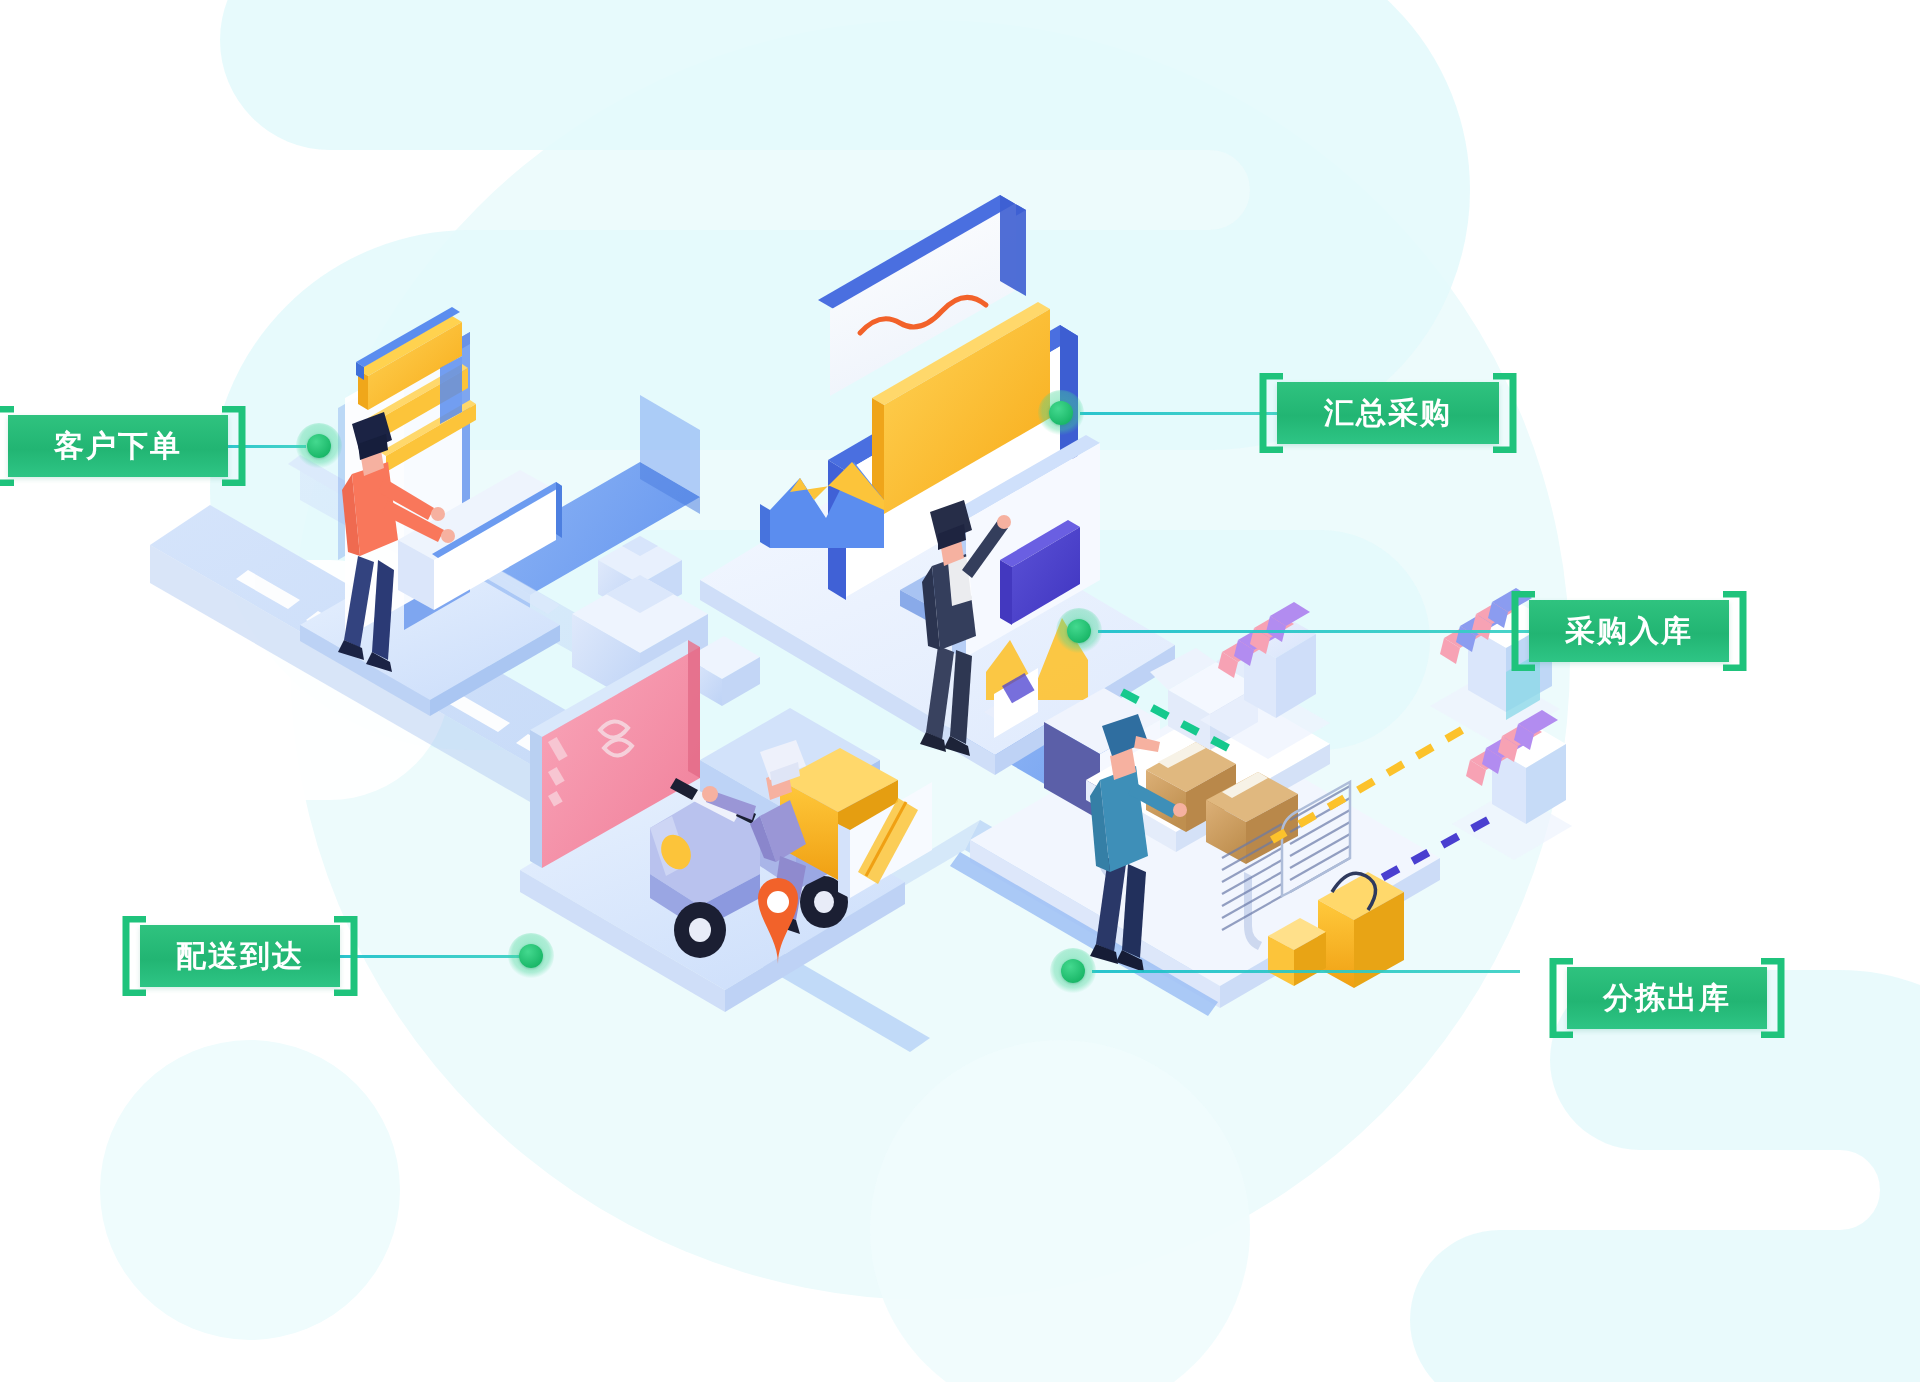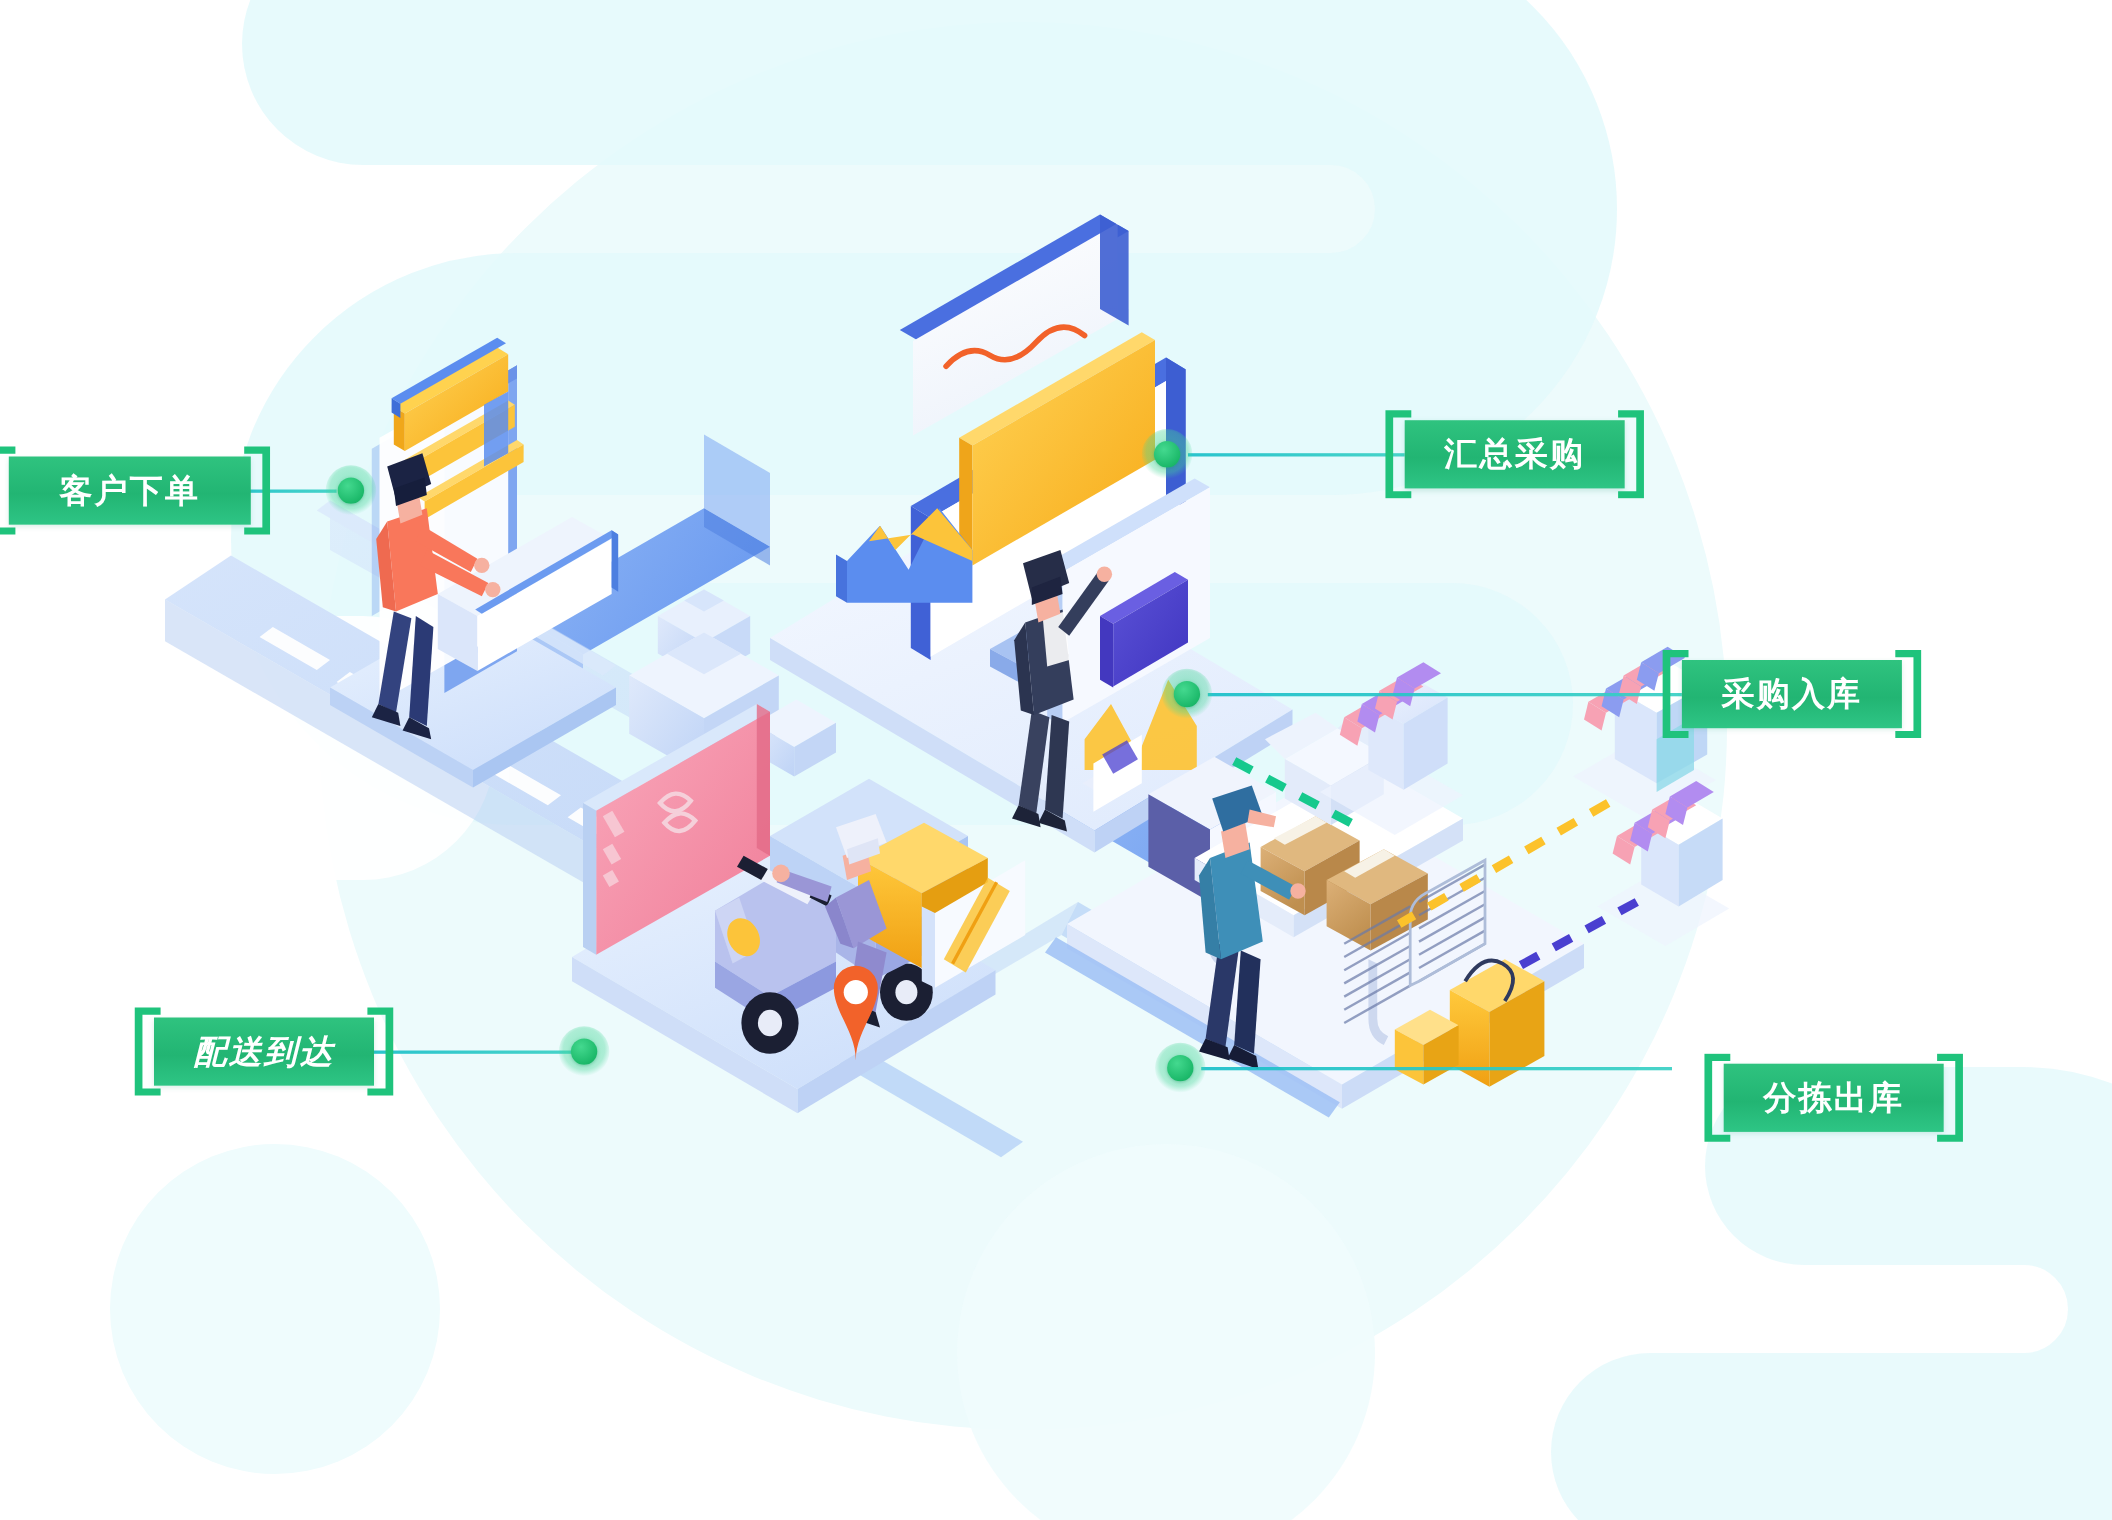--- a/index.html
+++ b/index.html
@@ -547,21 +547,21 @@
       <svg width="26" height="80" viewBox="0 0 26 80">
         <path d="M2 3 L20 3 L20 77 L2 77" fill="none" stroke="#1fc37c" stroke-width="7" stroke-linecap="square"></path>
       </svg>
     </span>
   </div>
     <div class="conn" style="left: 1080px; top: 412px; width: 197px;"></div>
     <div class="dot" style="left: 1038px; top: 390px;">
       <span class="halo"></span>
       <span class="core"></span>
     </div>
-    <div class="chip" style="left: 1277px; top: 382px; width: 200px; font-family: Liberation Serif, serif;">
+    <div class="chip" style="left: 1277px; top: 382px; width: 222px; font-family: Liberation Serif, serif;">
     <span class="brk l">
       <svg width="26" height="80" viewBox="0 0 26 80">
         <path d="M24 3 L6 3 L6 77 L24 77" fill="none" stroke="#1fc37c" stroke-width="7" stroke-linecap="square"></path>
       </svg>
     </span>
     <span class="chip-inner" style="width: 100%;">汇总采购</span>
     <span class="brk r">
       <svg width="26" height="80" viewBox="0 0 26 80">
         <path d="M2 3 L20 3 L20 77 L2 77" fill="none" stroke="#1fc37c" stroke-width="7" stroke-linecap="square"></path>
       </svg>
@@ -601,21 +601,21 @@
       <svg width="26" height="80" viewBox="0 0 26 80">
         <path d="M2 3 L20 3 L20 77 L2 77" fill="none" stroke="#1fc37c" stroke-width="7" stroke-linecap="square"></path>
       </svg>
     </span>
   </div>
     <div class="conn" style="left: 340px; top: 955px; width: 182px;"></div>
     <div class="dot" style="left: 508px; top: 933px;">
       <span class="halo"></span>
       <span class="core"></span>
     </div>
-    <div class="chip" style="left: 140px; top: 925px; width: 200px; font-style: italic;">
+    <div class="chip" style="left: 140px; top: 925px; width: 200px;">
     <span class="brk l">
       <svg width="26" height="80" viewBox="0 0 26 80">
         <path d="M24 3 L6 3 L6 77 L24 77" fill="none" stroke="#1fc37c" stroke-width="7" stroke-linecap="square"></path>
       </svg>
     </span>
     <span class="chip-inner" style="width: 100%;">配送到达</span>
     <span class="brk r">
       <svg width="26" height="80" viewBox="0 0 26 80">
         <path d="M2 3 L20 3 L20 77 L2 77" fill="none" stroke="#1fc37c" stroke-width="7" stroke-linecap="square"></path>
       </svg>

